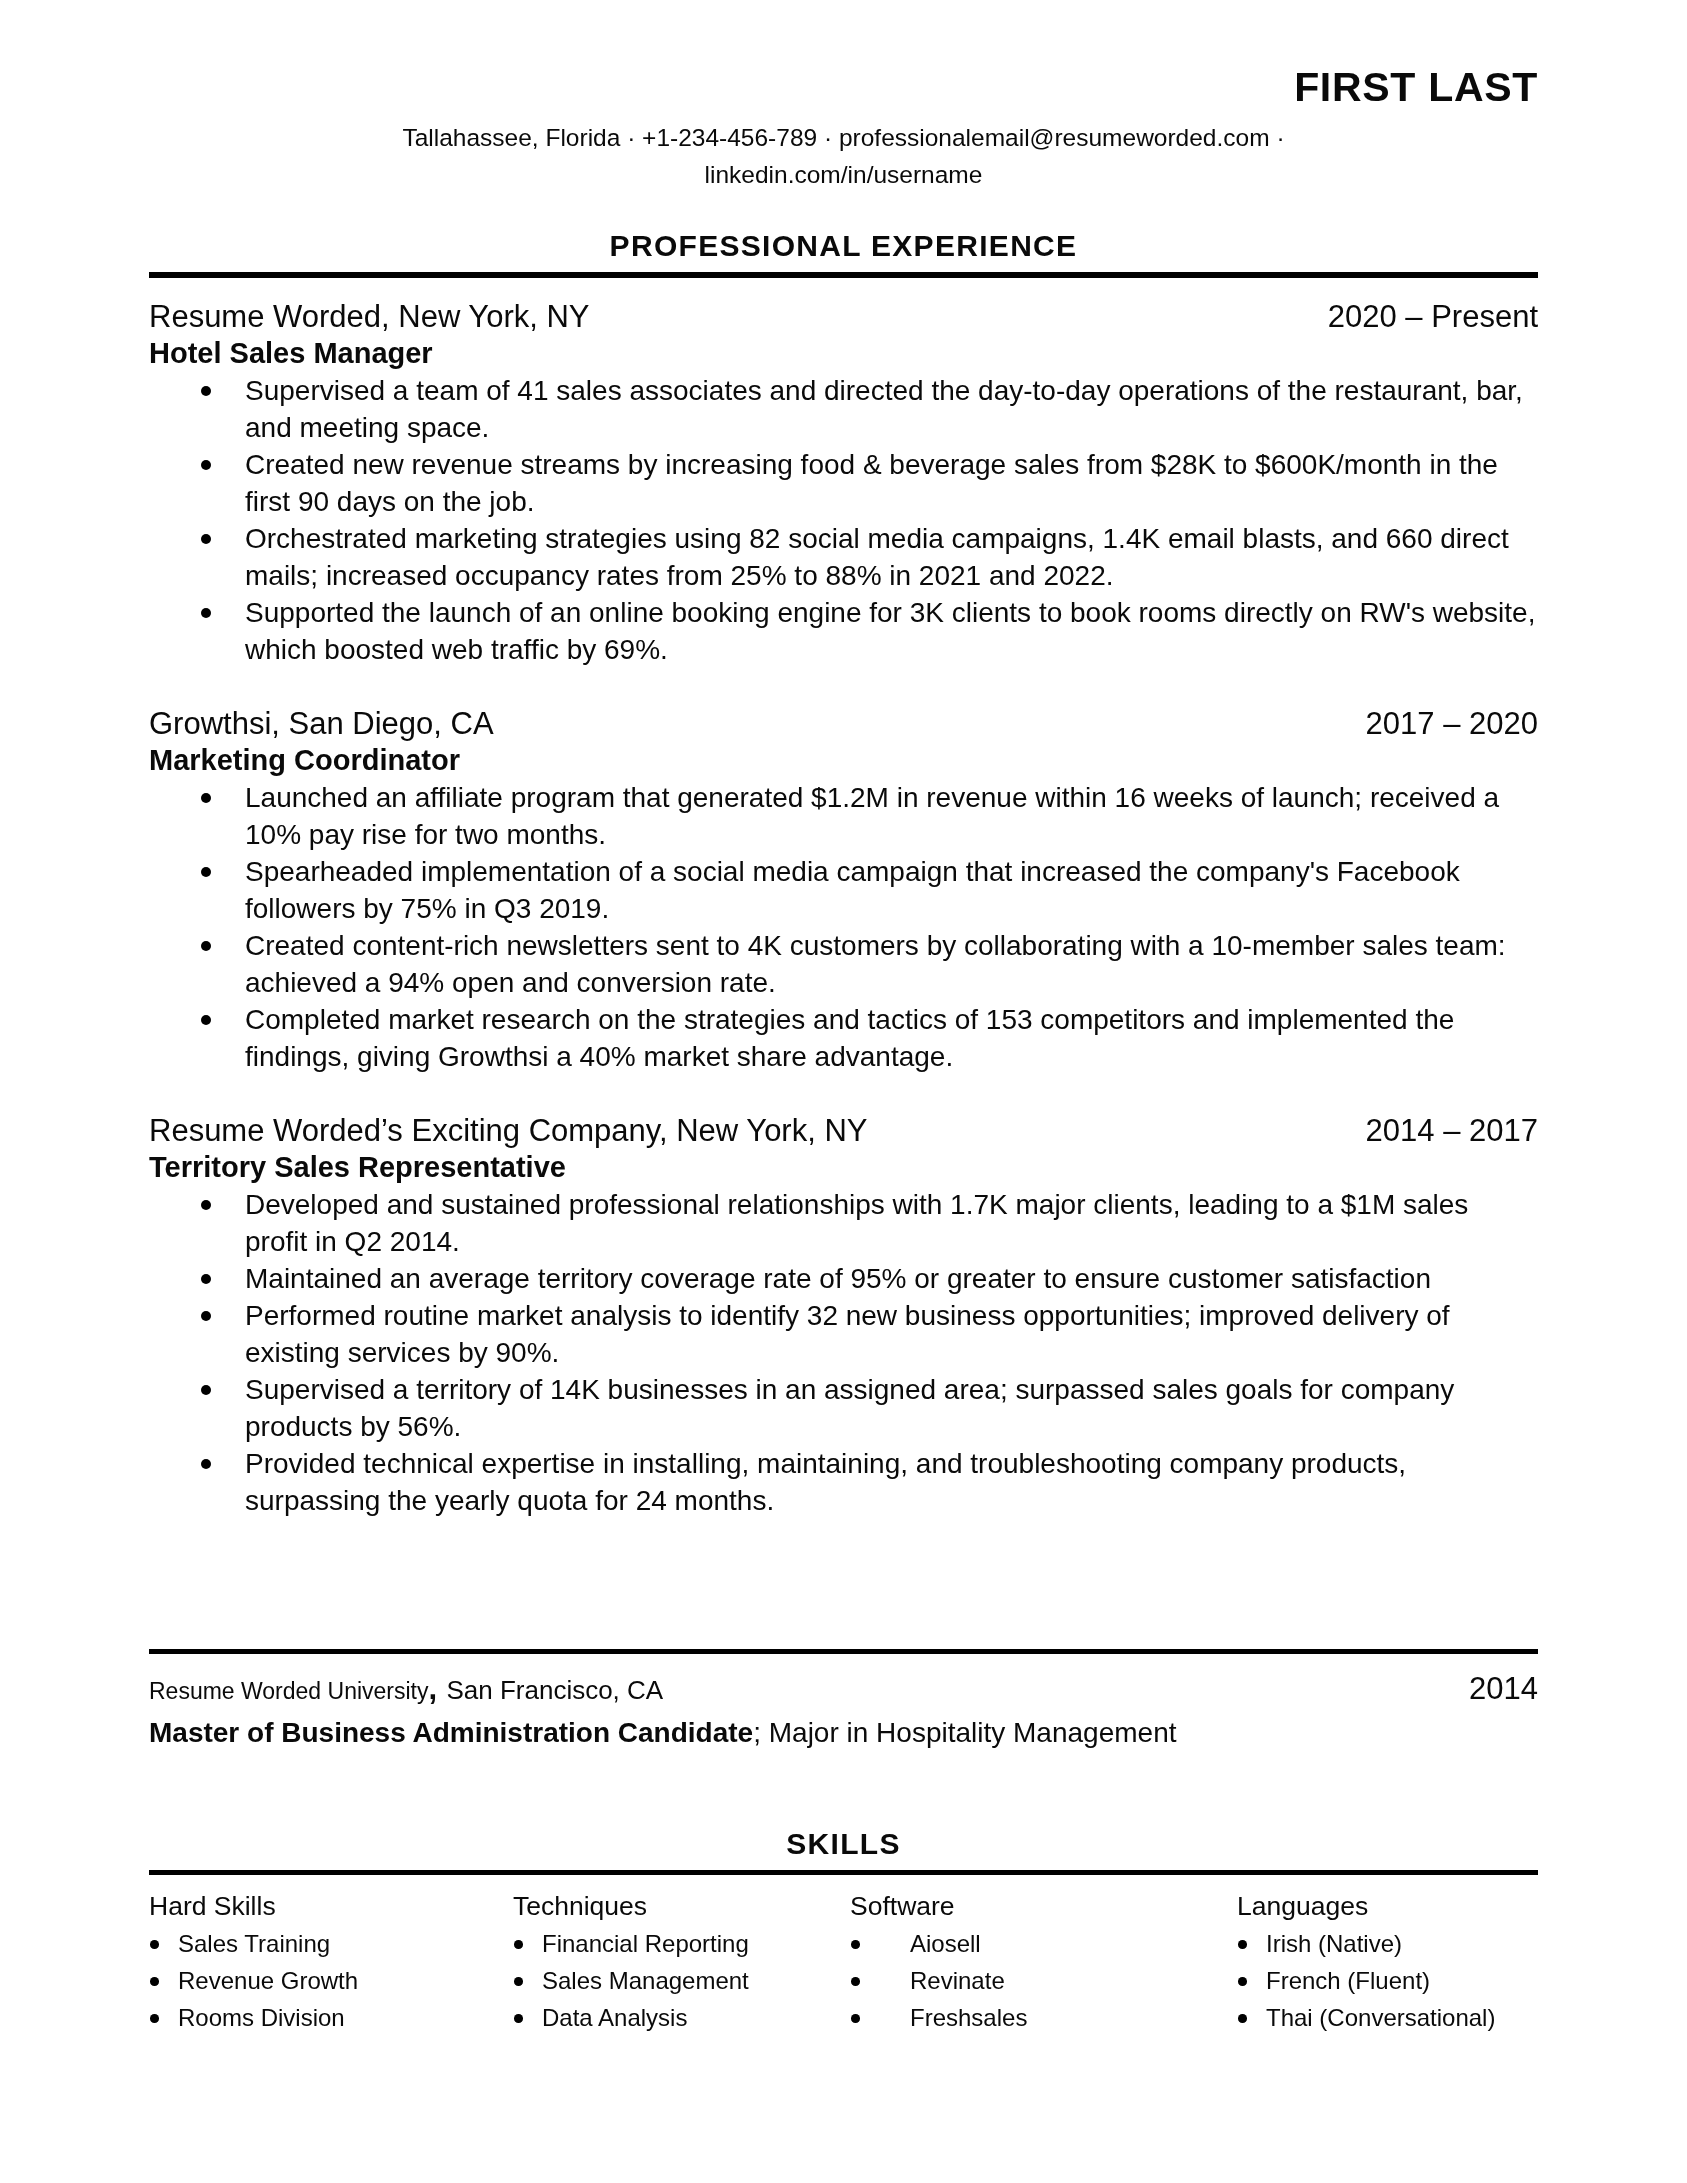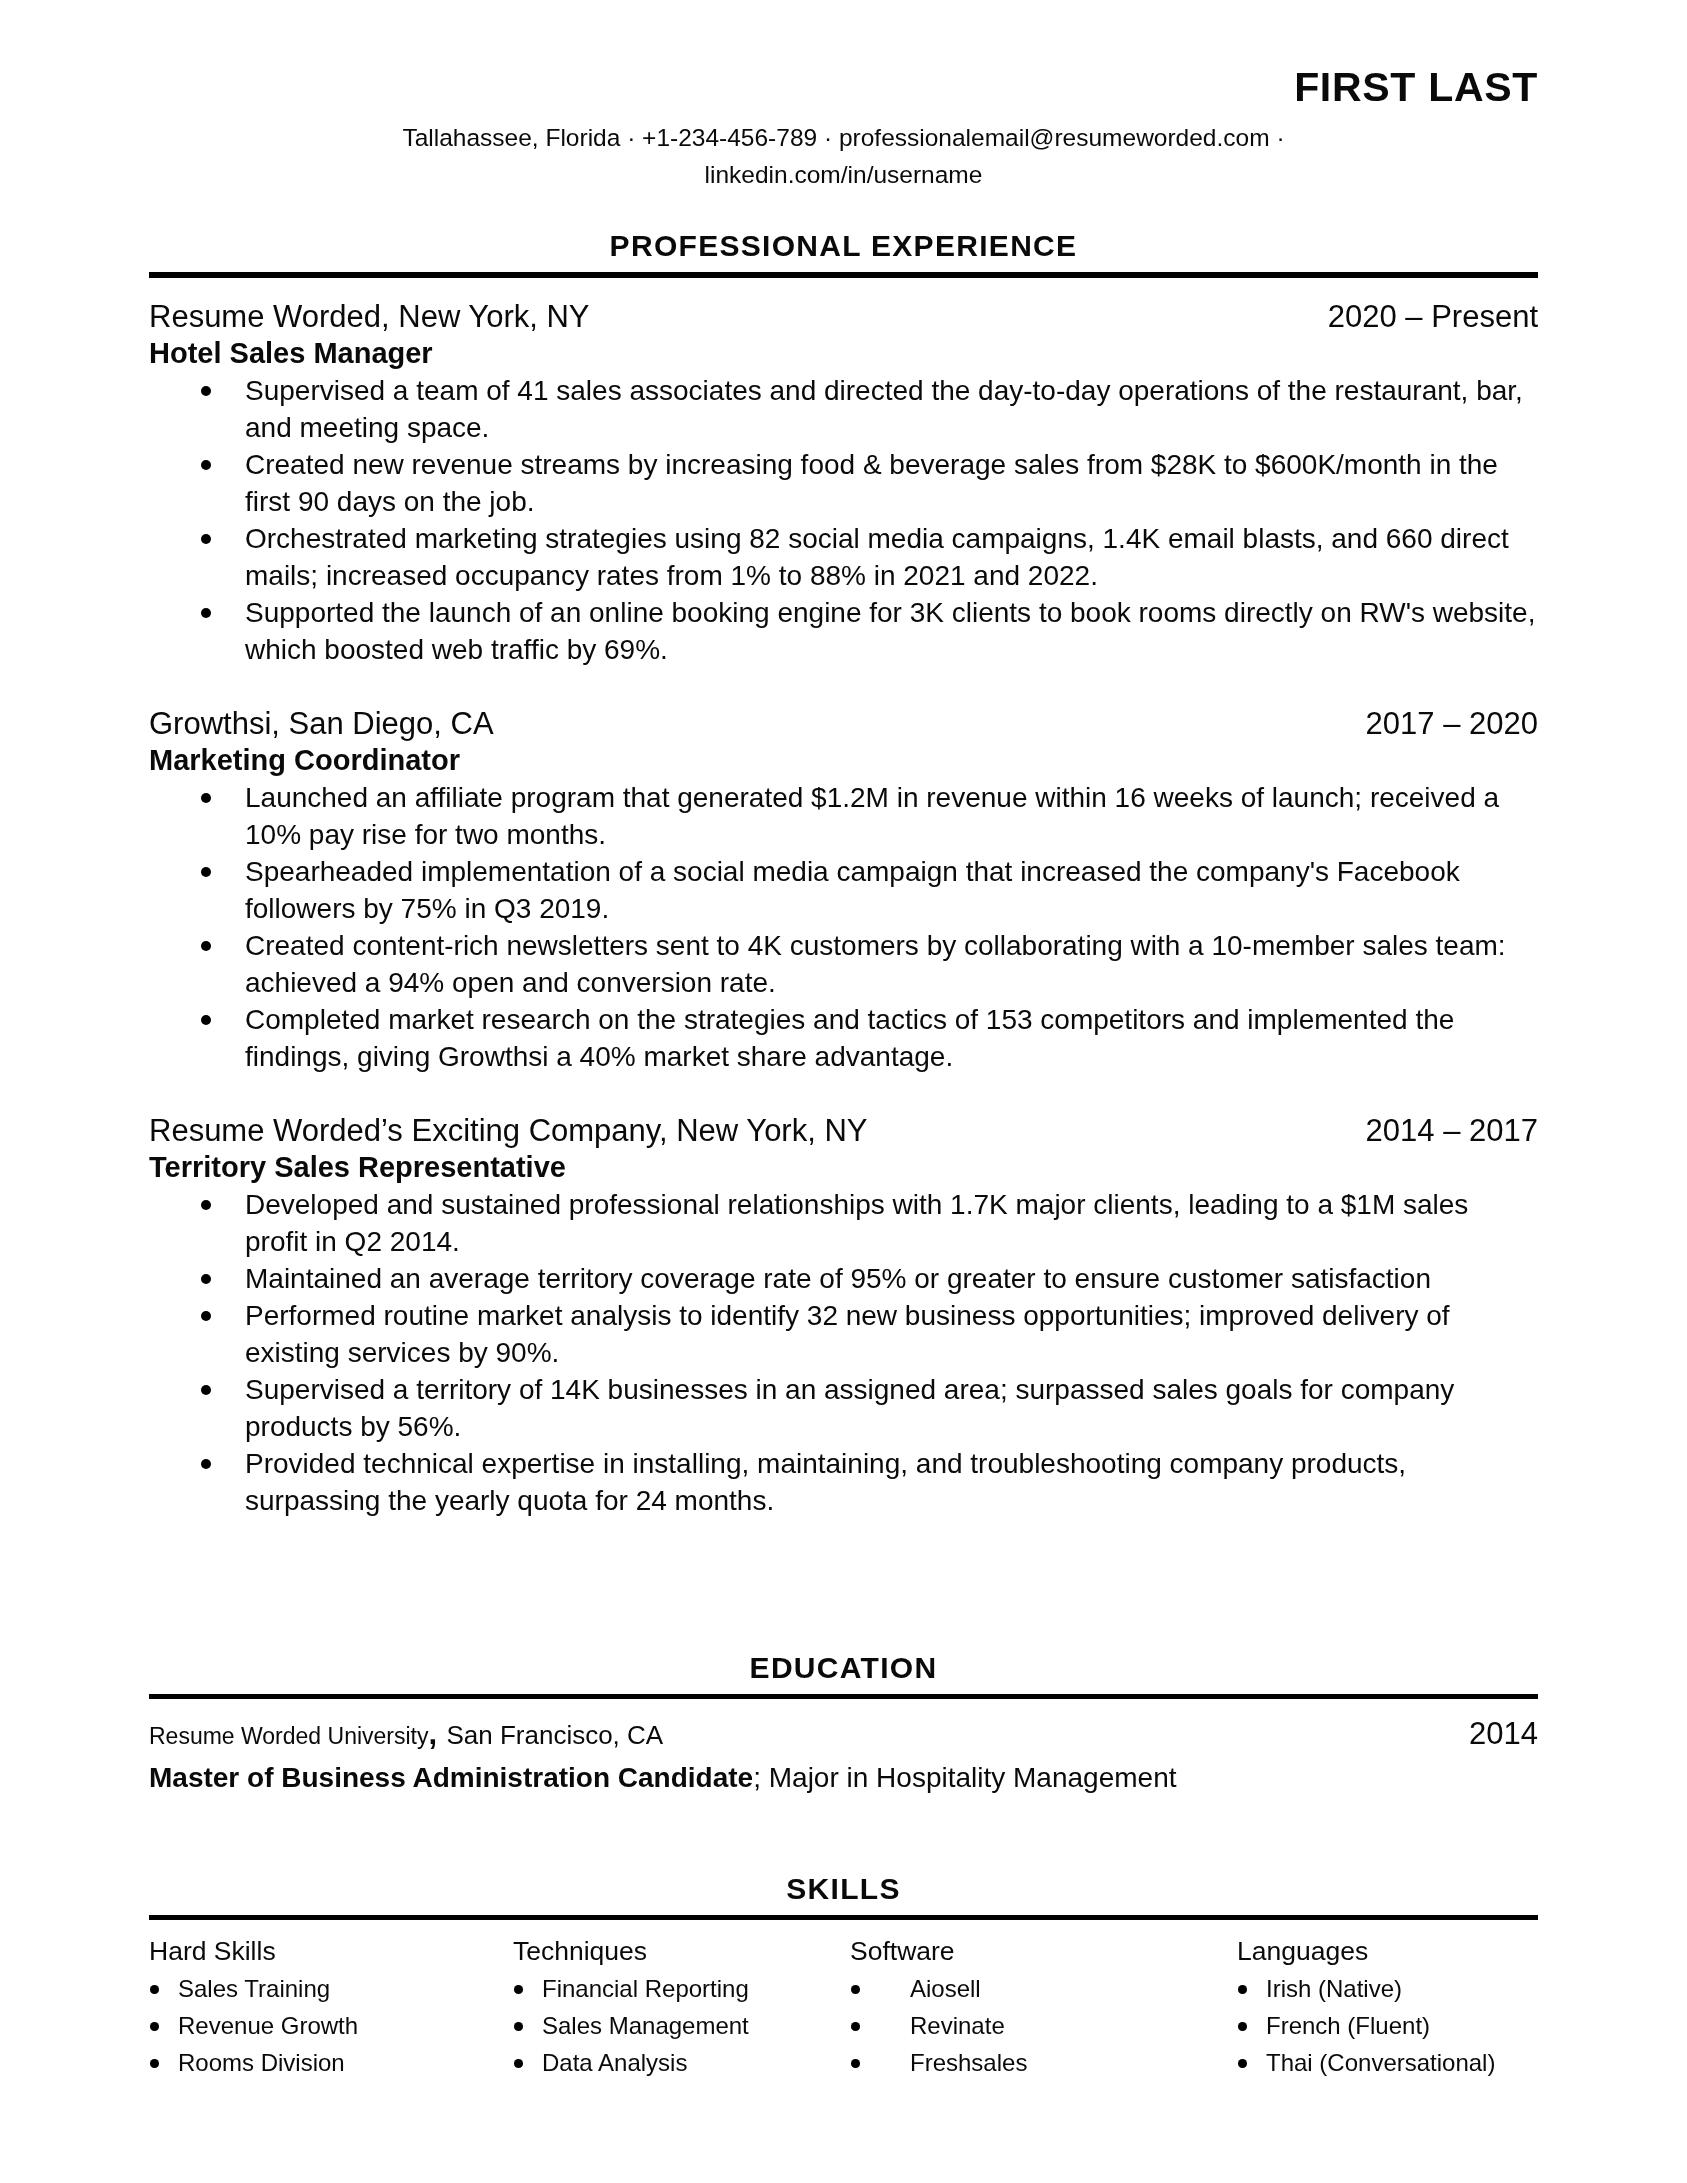--- a/index.html
+++ b/index.html
@@ -149,21 +149,21 @@
 
       <div class="job">
         <div class="job-head">
           <span class="job-company">Resume Worded, New York, NY</span>
           <span class="job-dates">2020 – Present</span>
         </div>
         <div class="job-role">Hotel Sales Manager</div>
         <ul class="bullets">
           <li>Supervised a team of 41 sales associates and directed the day-to-day operations of the restaurant, bar, and meeting space.</li>
           <li>Created new revenue streams by increasing food &amp; beverage sales from $28K to $600K/month in the first 90 days on the job.</li>
-          <li>Orchestrated marketing strategies using 82 social media campaigns, 1.4K email blasts, and 660 direct mails; increased occupancy rates from 1% to 88% in 2021 and 2022.</li>
+          <li>Orchestrated marketing strategies using 82 social media campaigns, 1.4K email blasts, and 660 direct mails; increased occupancy rates from 25% to 88% in 2021 and 2022.</li>
           <li>Supported the launch of an online booking engine for 3K clients to book rooms directly on RW's website, which boosted web traffic by 69%.</li>
         </ul>
       </div>
 
       <div class="job">
         <div class="job-head">
           <span class="job-company">Growthsi, San Diego, CA</span>
           <span class="job-dates">2017 – 2020</span>
         </div>
         <div class="job-role">Marketing Coordinator</div>
@@ -187,21 +187,20 @@
           <li>Performed routine market analysis to identify 32 new business opportunities; improved delivery of existing services by 90%.</li>
           <li>Supervised a territory of 14K businesses in an assigned area; surpassed sales goals for company products by 56%.</li>
           <li>Provided technical expertise in installing, maintaining, and troubleshooting company products, surpassing the yearly quota for 24 months.</li>
         </ul>
       </div>
 
     </div>
   </div>
 
   <div class="section-education">
-    <div class="section-heading">EDUCATION</div>
     <div class="rule"></div>
 
     <div class="edu-row">
       <span>
         <span class="edu-school">Resume Worded University</span><span class="edu-school-sep">,</span><span class="edu-location">San Francisco, CA</span>
       </span>
       <span class="edu-dates">2014</span>
     </div>
     <div class="edu-degree">
       <span class="edu-degree-bold">Master of Business Administration Candidate</span><span>; Major in Hospitality Management</span>

